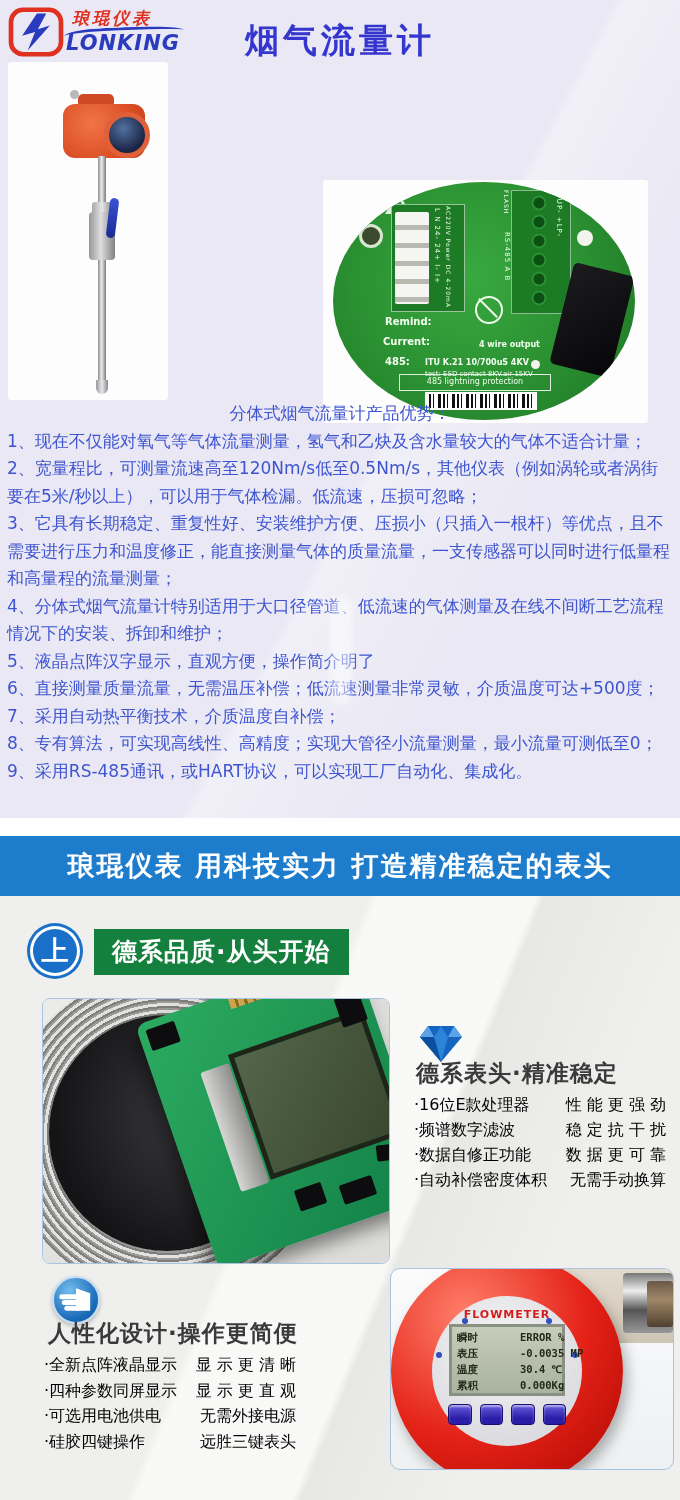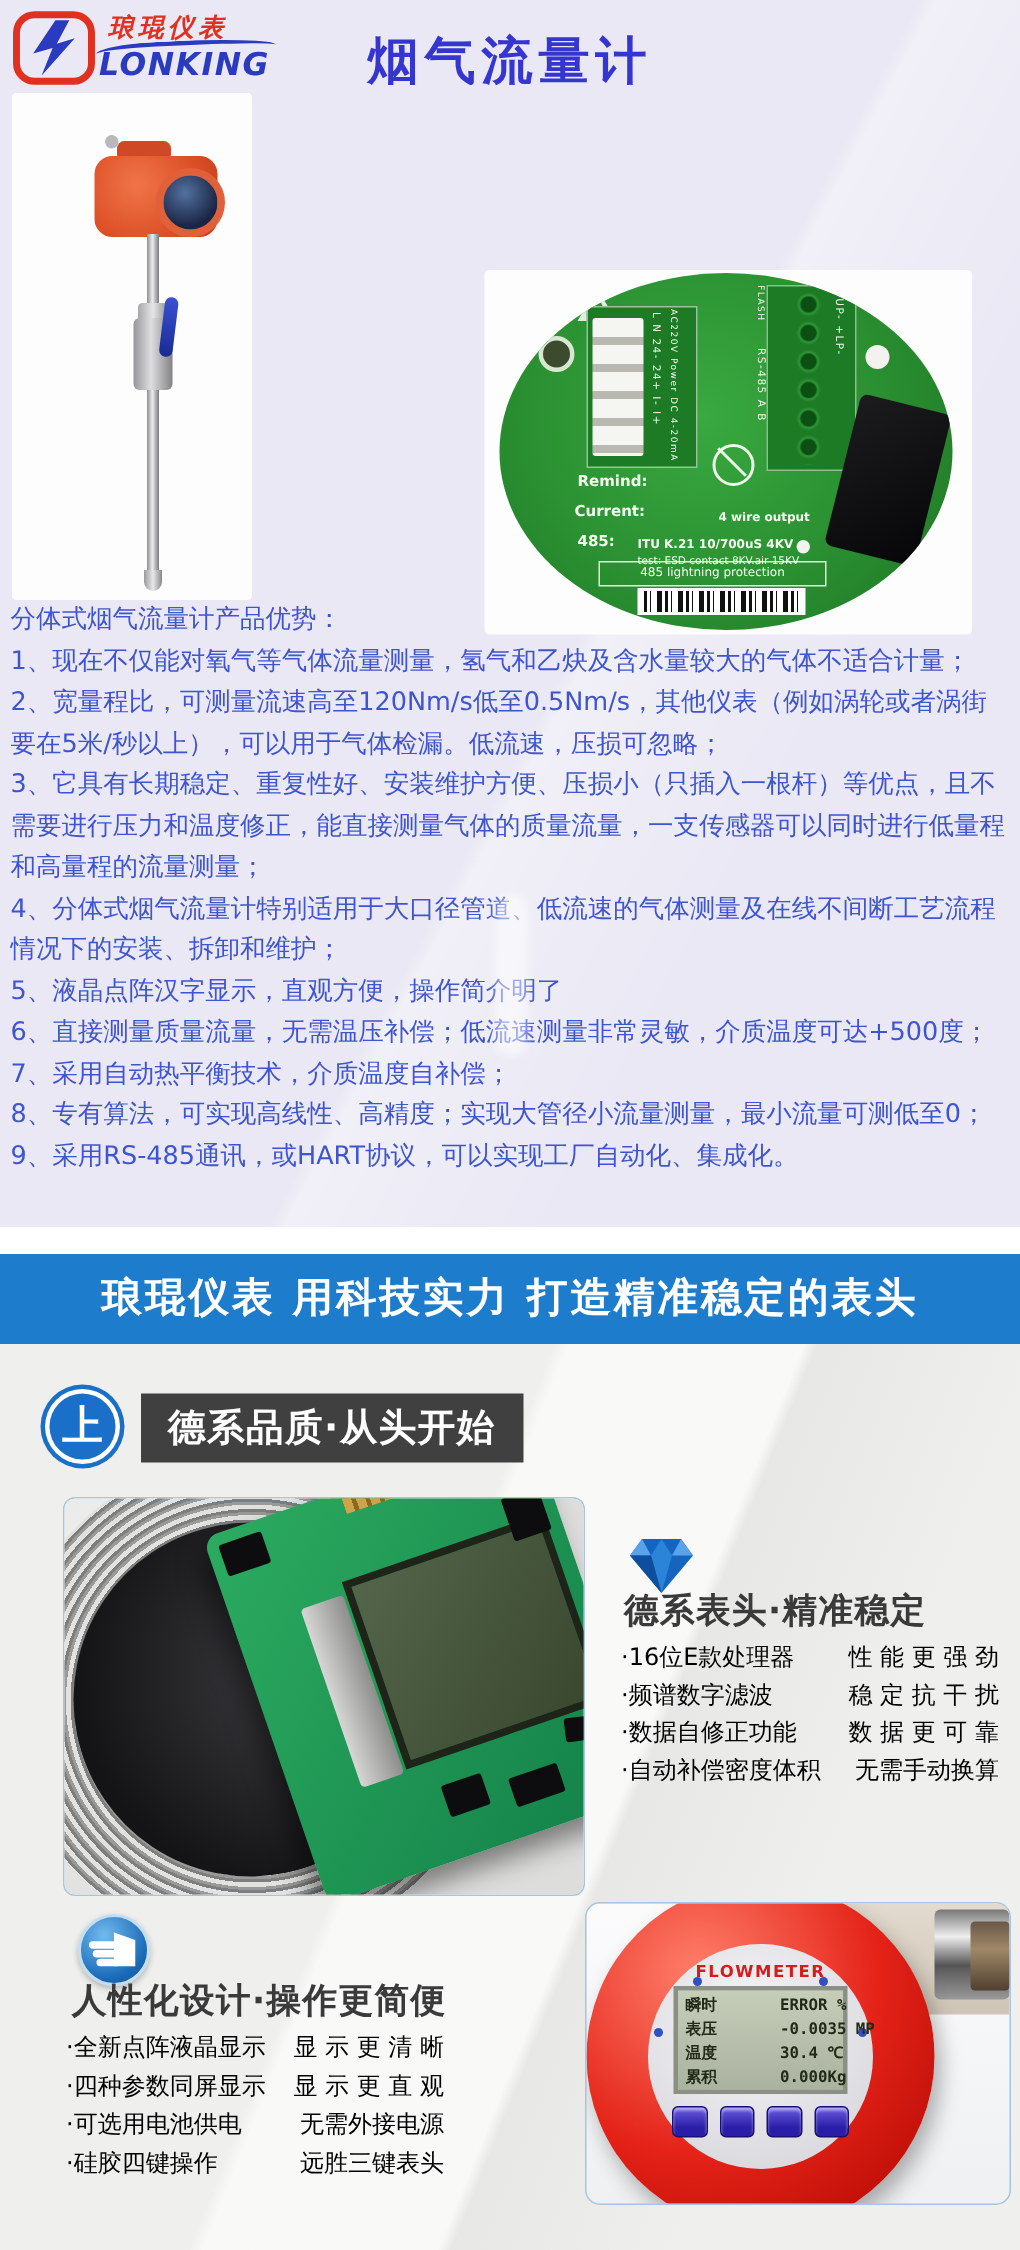--- a/index.html
+++ b/index.html
@@ -54,33 +54,33 @@
   .pcb-lbl{color:#f2fff0;font-size:8px;white-space:nowrap;}
   .pcb-nosym{position:absolute;left:142px;top:114px;width:24px;height:24px;border:2px solid #eefbea;border-radius:50%;}
   .pcb-nosym:after{content:"";position:absolute;left:-2px;top:9px;width:26px;height:2px;background:#eefbea;transform:rotate(45deg);}
   .pcb-box{position:absolute;left:66px;top:192px;width:150px;height:15px;border:1px solid rgba(255,255,255,.85);font-size:8px;color:#f2fff0;text-align:center;line-height:14px;}
   .pcb-barcode{position:absolute;left:92px;top:210px;width:112px;height:18px;background:#fff;padding:2px 4px 2px 4px;box-sizing:border-box;}
   .pcb-barcode-bars{width:100%;height:100%;background:repeating-linear-gradient(90deg,#111 0 2px,#fff 2px 4px,#111 4px 5px,#fff 5px 9px,#111 9px 12px,#fff 12px 14px);}
 
   
   .advantages{position:absolute;left:7px;top:400px;width:666px;font-size:17px;line-height:27.5px;color:#3f55d0;}
   .advantages p{margin:0;}
-  .adv-heading{color:#3f55d0;}
+  .adv-heading{color:#3f55d0;text-align:center;}
 
   
   .white-strip{position:absolute;left:0;top:818px;width:680px;height:18px;background:#ffffff;}
   .banner{position:absolute;left:0;top:836px;width:680px;height:60px;background:#1e7ccc;color:#fff;font-size:27px;font-weight:bold;letter-spacing:2px;text-align:center;line-height:60px;}
 
   
   .gray-section{position:absolute;left:0;top:896px;width:680px;height:604px;background:
      linear-gradient(112deg, rgba(255,255,255,0) 40%, rgba(255,255,255,.6) 41%, rgba(255,255,255,.6) 58%, rgba(222,222,220,.45) 59%, rgba(255,255,255,0) 76%),
      #efefed;}
 
   .badge-circle{position:absolute;left:30px;top:926px;width:50px;height:50px;border-radius:50%;background:#1a70c8;box-shadow:0 0 0 3px #1a70c8, inset 0 0 0 3px #ffffff;color:#fff;font-size:27px;font-weight:bold;text-align:center;line-height:50px;}
-  .badge-label{position:absolute;left:94px;top:929px;height:46px;line-height:46px;padding:0 18px;background:#404040;color:#fff;font-size:25px;font-weight:bold;letter-spacing:1px;}
+  .badge-label{position:absolute;left:94px;top:929px;height:46px;line-height:46px;padding:0 18px;background:#15803d;color:#fff;font-size:25px;font-weight:bold;letter-spacing:1px;}
 
   
   .internals-card{position:absolute;left:42px;top:998px;width:346px;height:264px;background:#ffffff;border:1px solid #a8c4e0;border-radius:8px;overflow:hidden;}
   .int-bg{position:absolute;left:0;top:0;width:346px;height:264px;background:radial-gradient(circle at 18% 30%, #f4f4f2, #dddddb 70%);}
   .int-rim{position:absolute;left:-40px;top:-30px;width:330px;height:330px;border-radius:50%;background:repeating-radial-gradient(circle at center,#7e7e7c 0 2px,#e2e2e0 2px 5px,#9a9a98 5px 7px);}
   .int-cavity{position:absolute;left:6px;top:16px;width:236px;height:236px;border-radius:50%;background:radial-gradient(circle at 62% 42%, #3c3c40, #141416 72%);}
   .int-pcb{position:absolute;left:128px;top:-18px;width:230px;height:258px;border-radius:10px;background:linear-gradient(135deg,#2cab60,#128048);transform:rotate(-19deg);box-shadow:-8px 10px 18px rgba(0,0,0,.45);}
   .int-lcd{position:absolute;left:78px;top:58px;width:132px;height:122px;background:linear-gradient(135deg,#53654a,#39472e);border:5px solid #1e2418;}
   .int-bracket{position:absolute;left:46px;top:66px;width:30px;height:126px;background:linear-gradient(90deg,#d6d6d4,#8d8d8b);border-radius:3px;}
   .int-gold{position:absolute;left:96px;top:2px;width:96px;height:14px;background:repeating-linear-gradient(90deg,#cda44c 0 6px,#8a6a22 6px 9px);}

